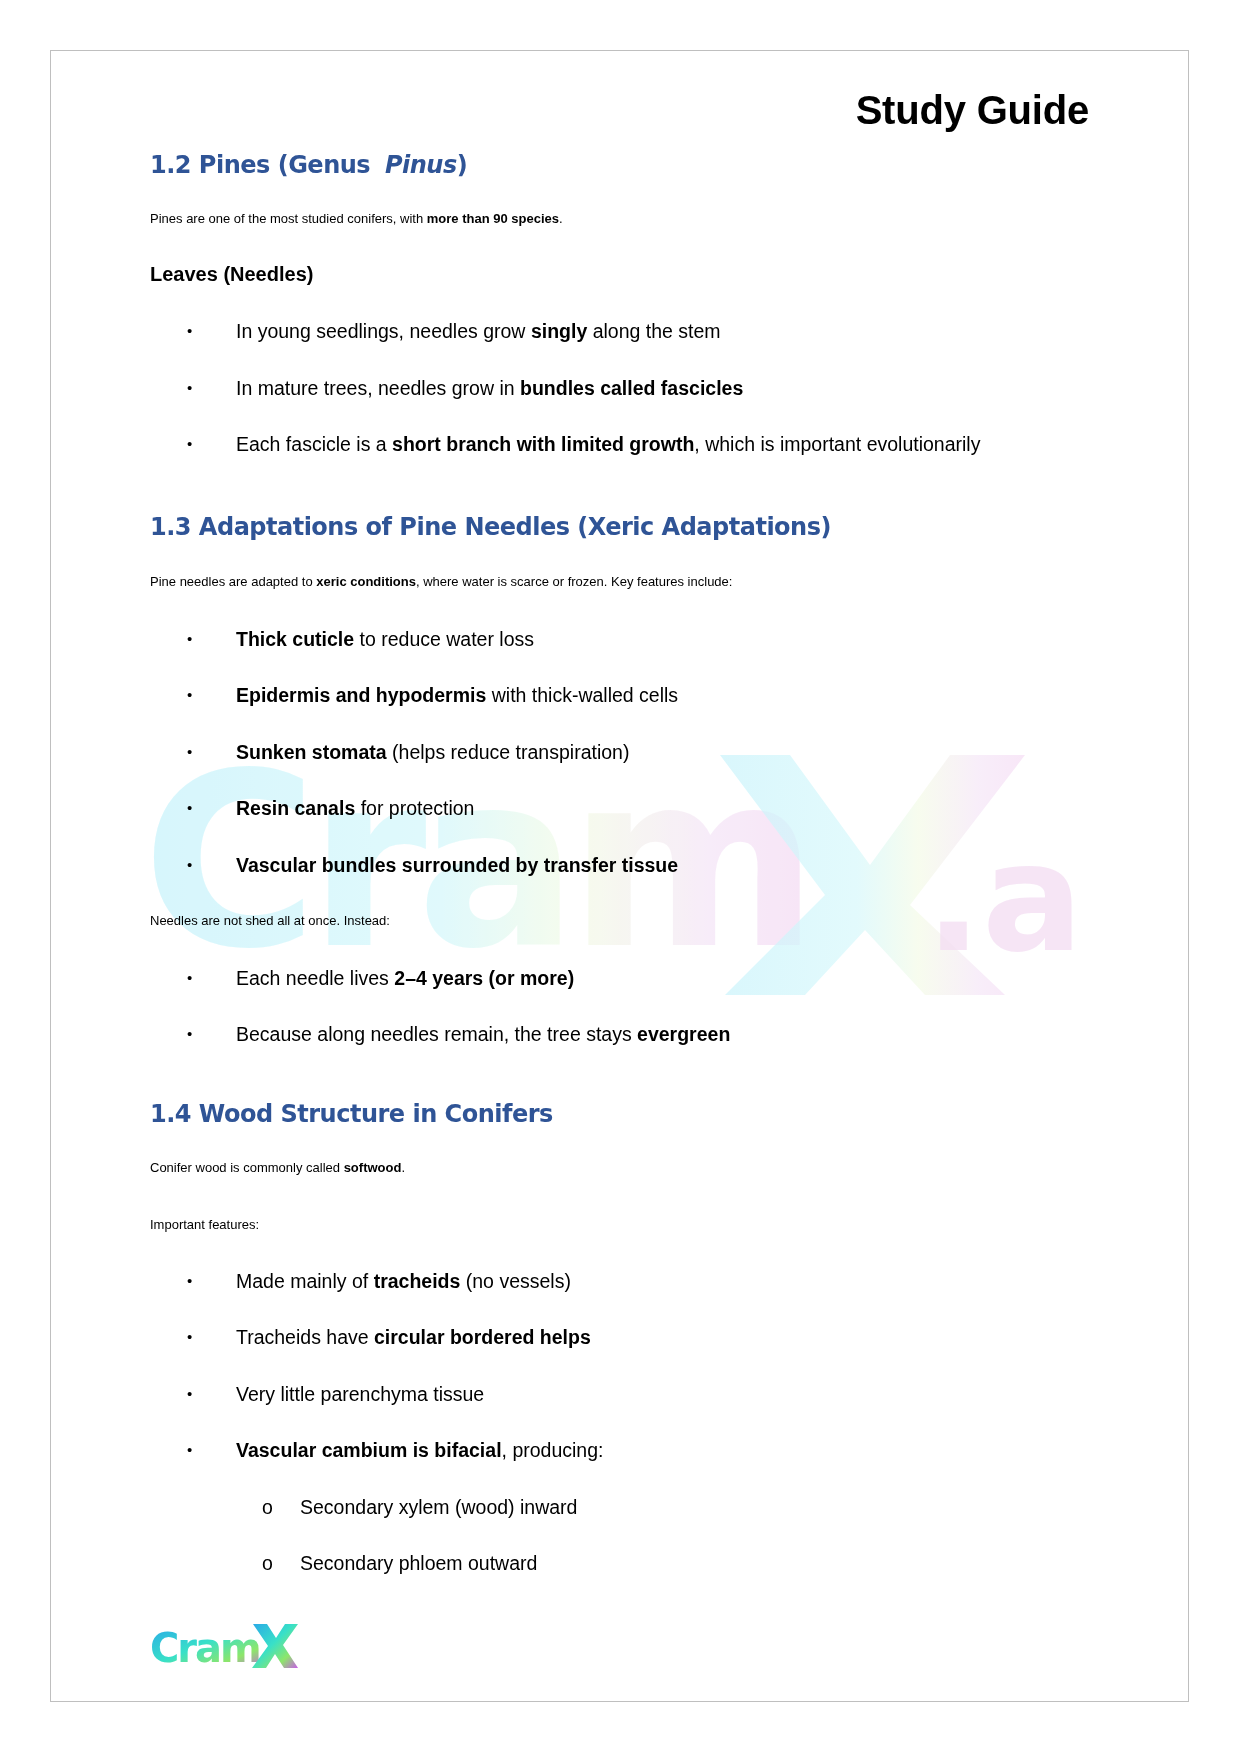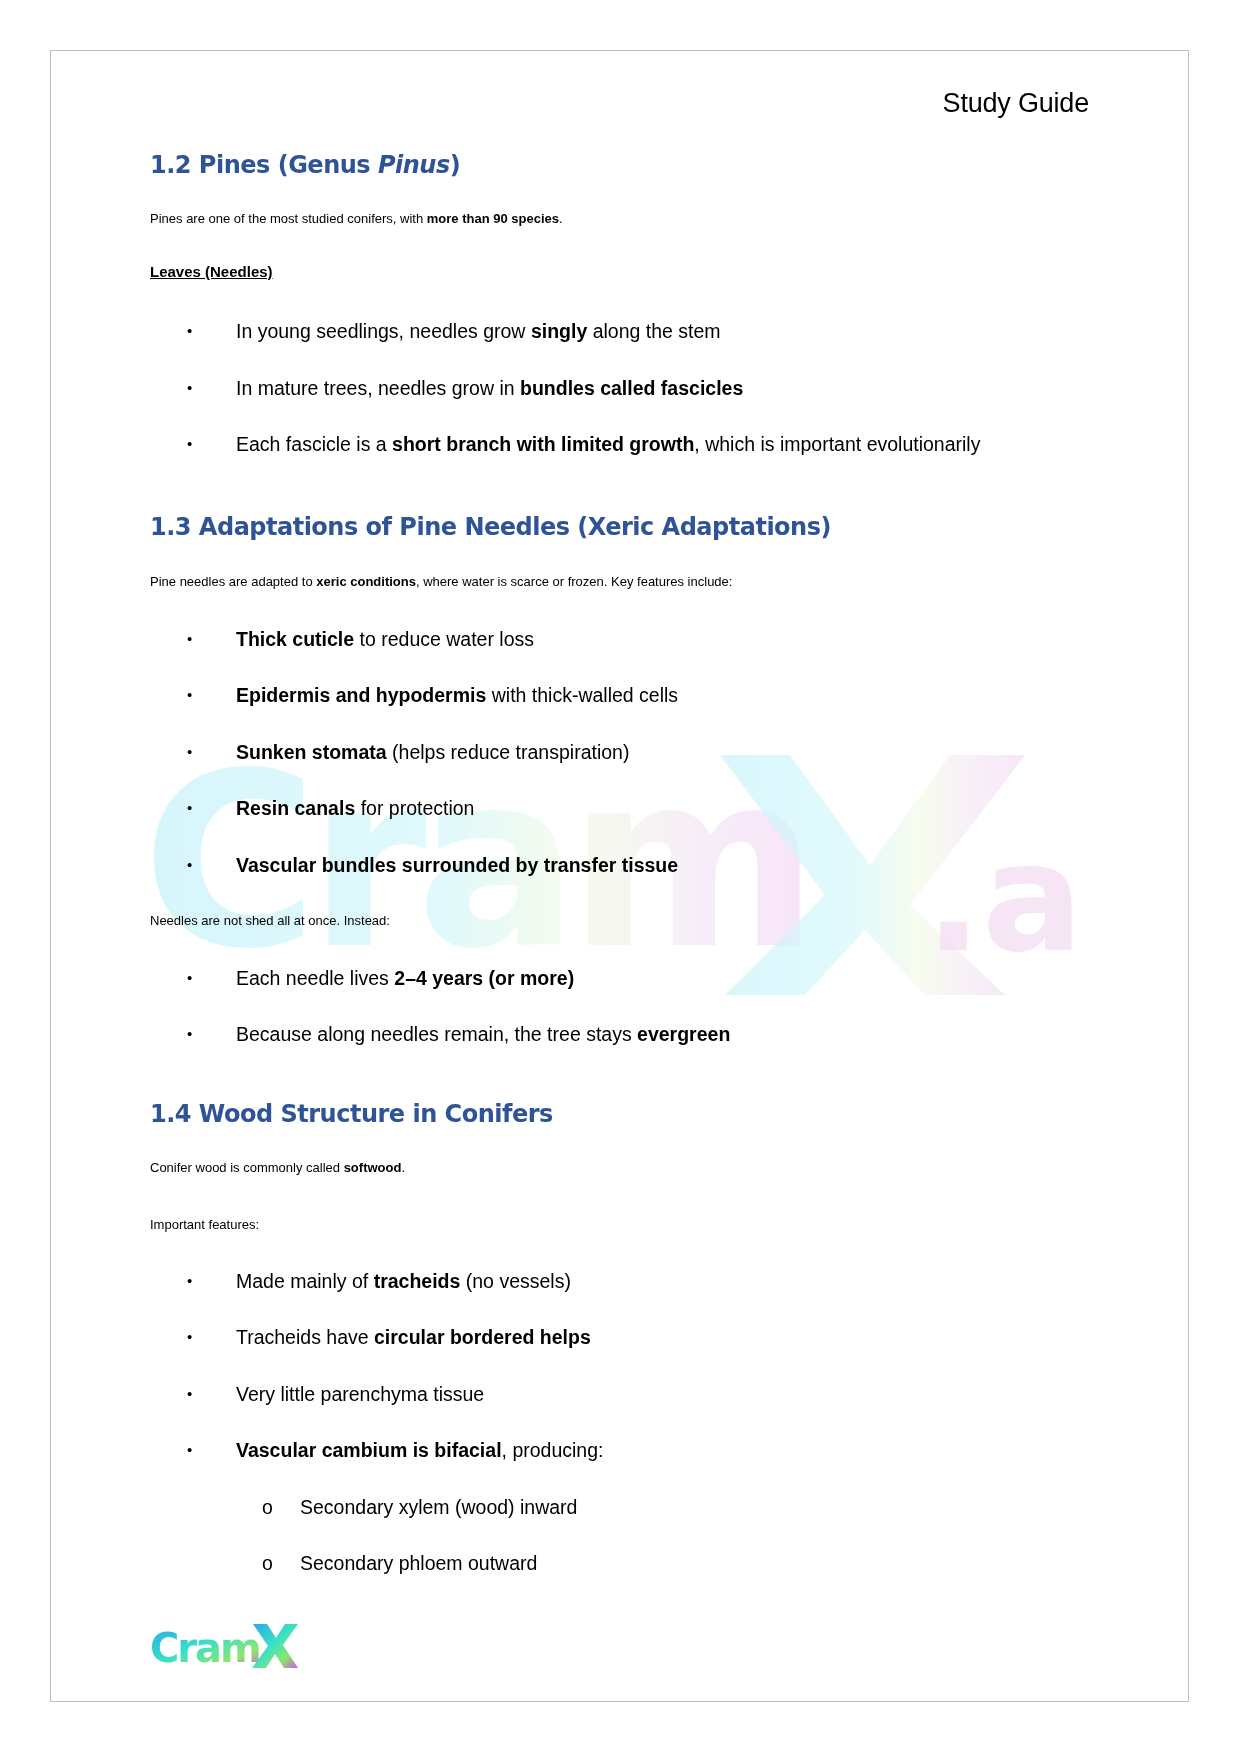--- a/index.html
+++ b/index.html
@@ -21,48 +21,47 @@
     top: 50px;
     width: 1139px;
     height: 1652px;
     border: 1.5px solid #bfbfbf;
     box-sizing: border-box;
   }
   .abs { position: absolute; }
   .doc-title {
     right: 152px;
     top: 88px;
-    font-size: 27px;
-    font-weight: normal;
+    font-size: 40px;
+    font-weight: bold;
     letter-spacing: -0.2px;
     white-space: nowrap;
   }
   .heading {
     left: 150px;
     font-family: "DejaVu Sans", sans-serif;
     font-size: 24px;
     font-weight: bold;
     color: #2f5496;
     white-space: nowrap;
     letter-spacing: -0.5px;
   }
-  .heading .ital { font-style: italic; }
+  .heading .ital { font-style: italic; margin-left: 7px; }
   .para {
     left: 150px;
     font-size: 13px;
     white-space: nowrap;
     line-height: 24px;
   }
   .para b { font-weight: bold; }
   .subhead {
     left: 150px;
-    font-size: 15px;
+    font-size: 20px;
     font-weight: bold;
     white-space: nowrap;
-    text-decoration: underline;
   }
   .bullet-row {
     left: 0;
     white-space: nowrap;
     font-size: 19.5px;
     line-height: 24px;
   }
   .bullet {
     position: absolute;
     left: 187px;

